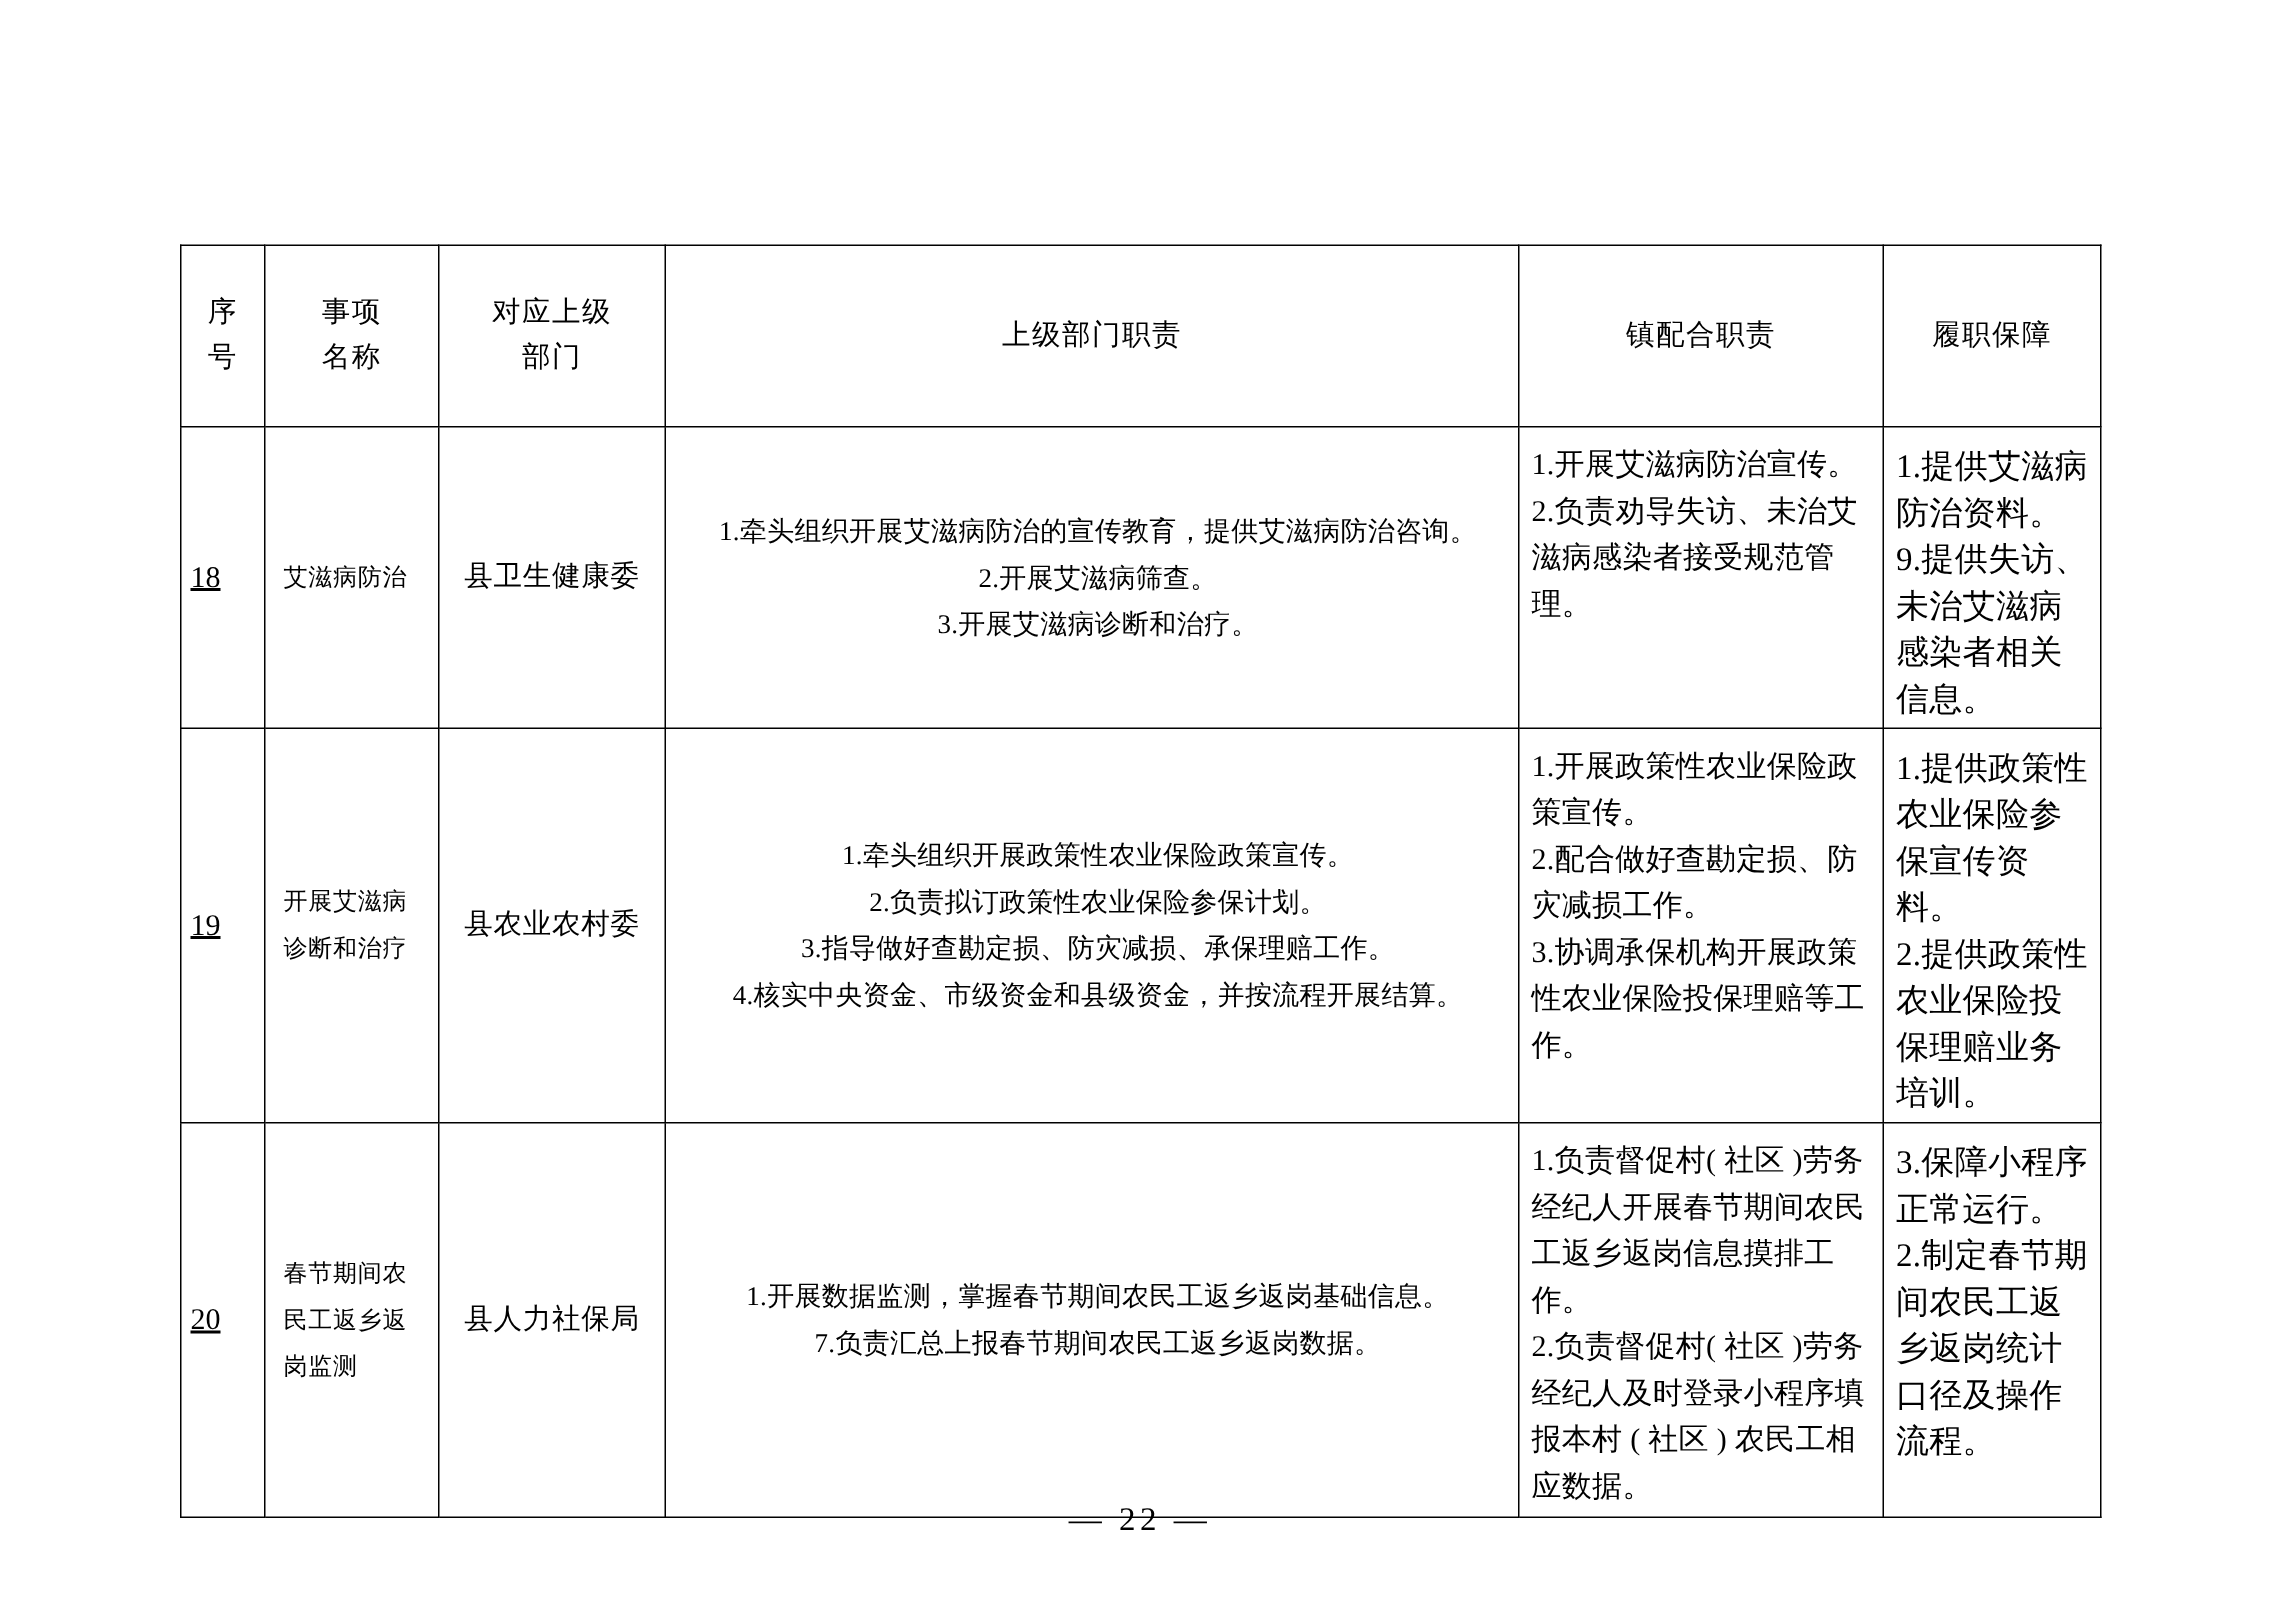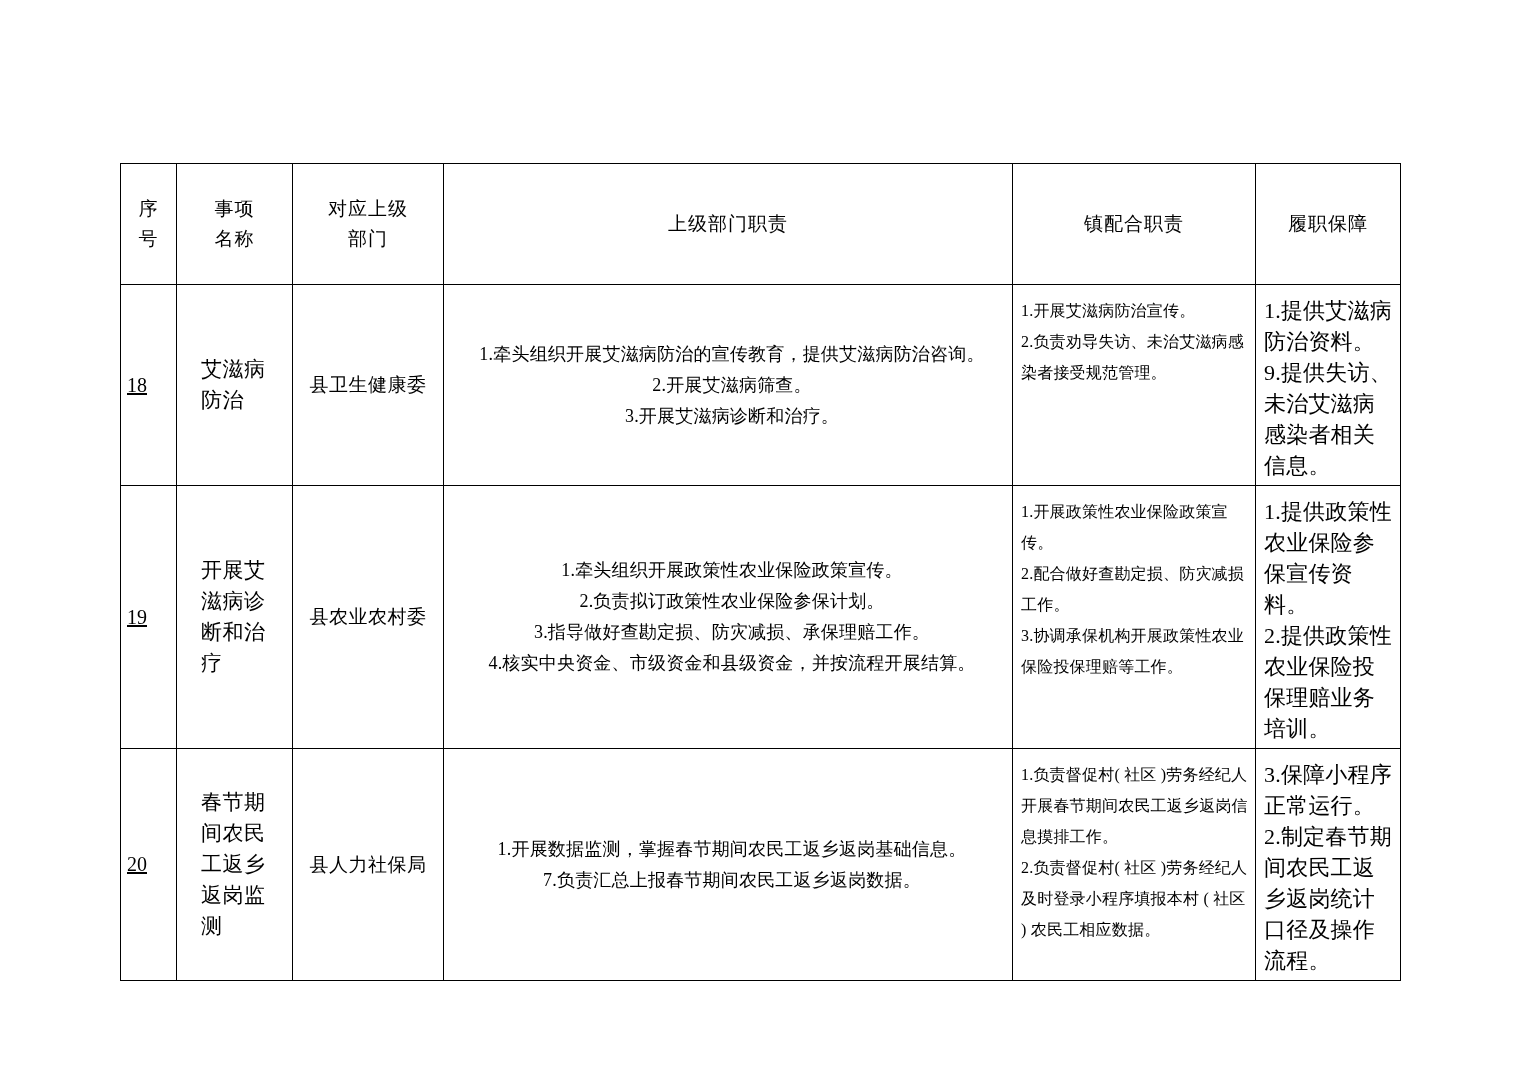--- a/index.html
+++ b/index.html
@@ -52,43 +52,43 @@
     letter-spacing: 1px;
   }
   .hdr .two-line span { display: block; }
 
   td.seq {
     text-align: left;
     font-size: 20px;
     text-decoration: underline;
   }
   td.name {
-    font-size: 21px;
+    font-size: 16px;
     line-height: 31px;
     text-align: left;
-    padding-left: 24px;
+    padding-left: 12px;
     letter-spacing: 0.5px;
   }
   td.dept {
     font-size: 19px;
     line-height: 30px;
     text-align: center;
     letter-spacing: 0.5px;
     margin-left: 25px;
   }
   td.duty {
     font-size: 18px;
     line-height: 31px;
     text-align: center;
     vertical-align: middle;
     padding-left: 14px;
     letter-spacing: 0.2px;
   }
   td.town, td.guar {
-    font-size: 16px;
+    font-size: 20px;
     line-height: 31px;
     text-align: left;
     vertical-align: top;
     padding-top: 10px;
     padding-left: 8px;
     letter-spacing: 0.2px;
   }
   td.guar { font-size: 22px; }
   .row18 td.town, .row18 td.guar { vertical-align: top; }
   .row18 { height: 164px; }
@@ -195,14 +195,15 @@
           <p>2.负责督促村( 社区 )劳务经纪人及时登录小程序填报本村 ( 社区 ) 农民工相应数据。</p>
         </td>
         <td class="guar lines">
           <p>3.保障小程序正常运行。</p>
           <p>2.制定春节期间农民工返乡返岗统计口径及操作流程。</p>
         </td>
       </tr>
     </tbody>
   </table>
 
+  <div class="page-number">— 22 —</div>
 
 </div>
 
 </body></html>

